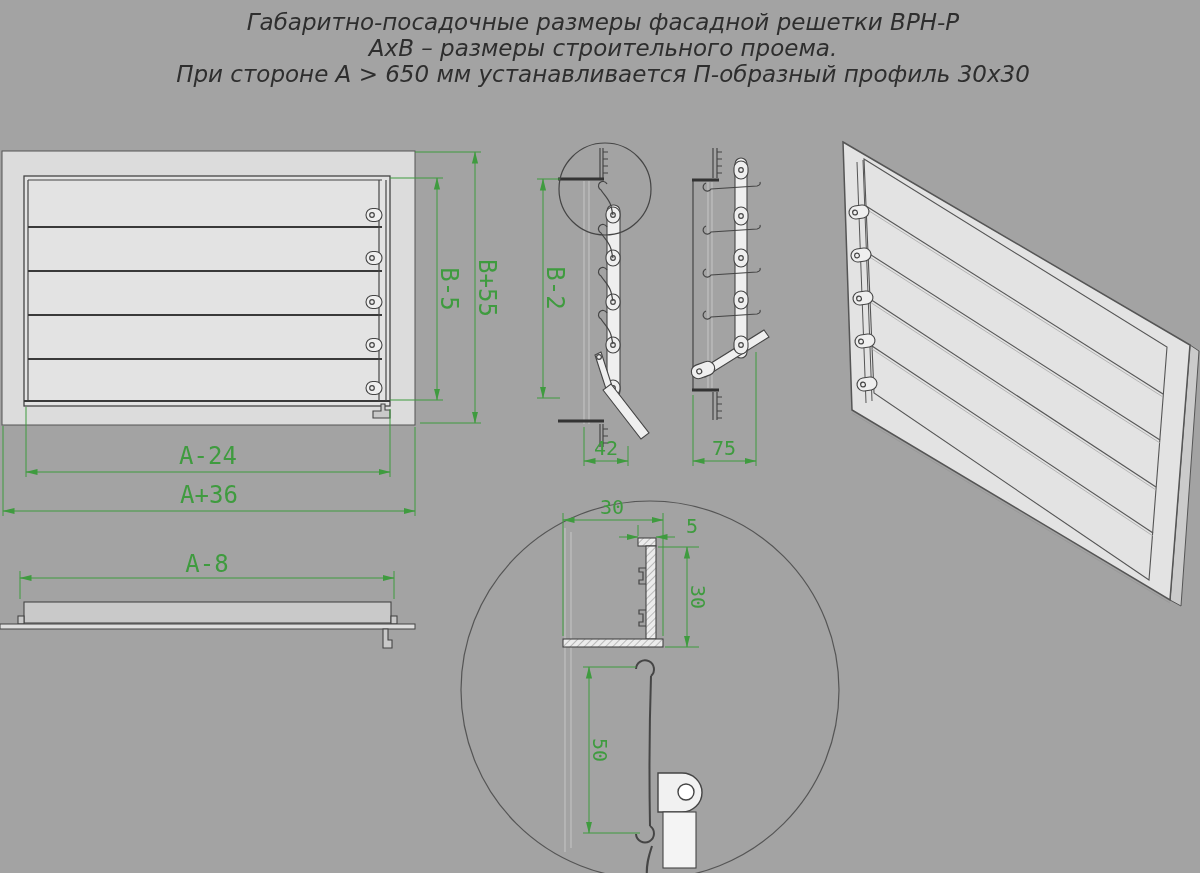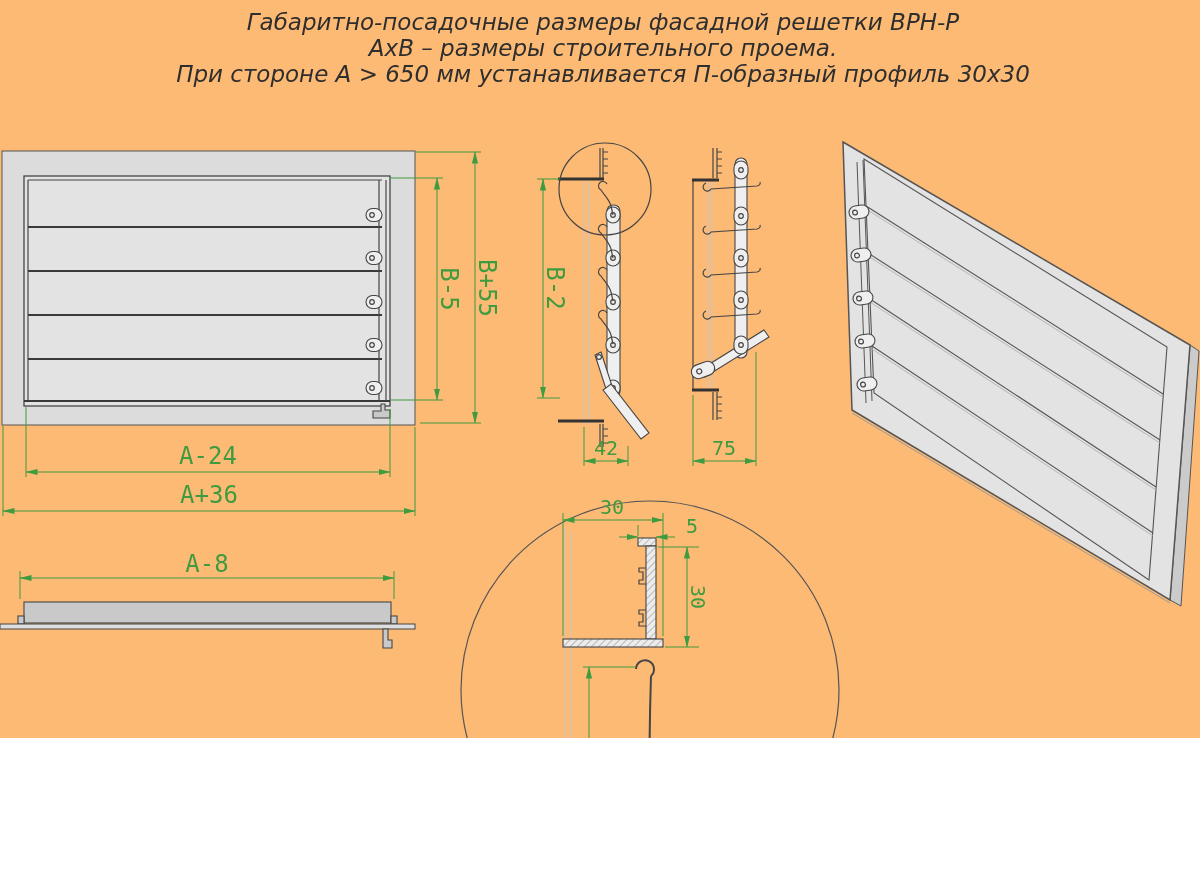--- a/index.html
+++ b/index.html
@@ -1,16 +1,16 @@
 <!DOCTYPE html>
 <html><head>
 <meta charset="utf-8">
 <style>
   html,body{margin:0;padding:0;background:#ffffff;}
-  .stage{position:relative;width:1200px;height:738px;background:#fdba74;overflow:hidden;}
+  .stage{position:relative;width:1200px;height:873px;background:#a3a3a3;overflow:hidden;}
   svg{display:block;}
   .title-text{font-family:"DejaVu Sans","Liberation Sans",sans-serif;font-style:italic;
               font-size:23px;fill:#2e2e2e;text-anchor:middle;}
   .dim{stroke:#3f9b3f;stroke-width:1;fill:none;}
   .dimtext{font-family:"DejaVu Sans Mono","Liberation Mono",monospace;fill:#3f9b3f;
            font-size:24px;text-anchor:middle;font-weight:400;}
   .dimtext.small{font-size:20px;}
   .ln{stroke:#454545;stroke-width:1.2;fill:none;}
   .ln-thick{stroke:#333333;stroke-width:3;fill:none;}
   .ln-med{stroke:#3a3a3a;stroke-width:2;fill:none;}

